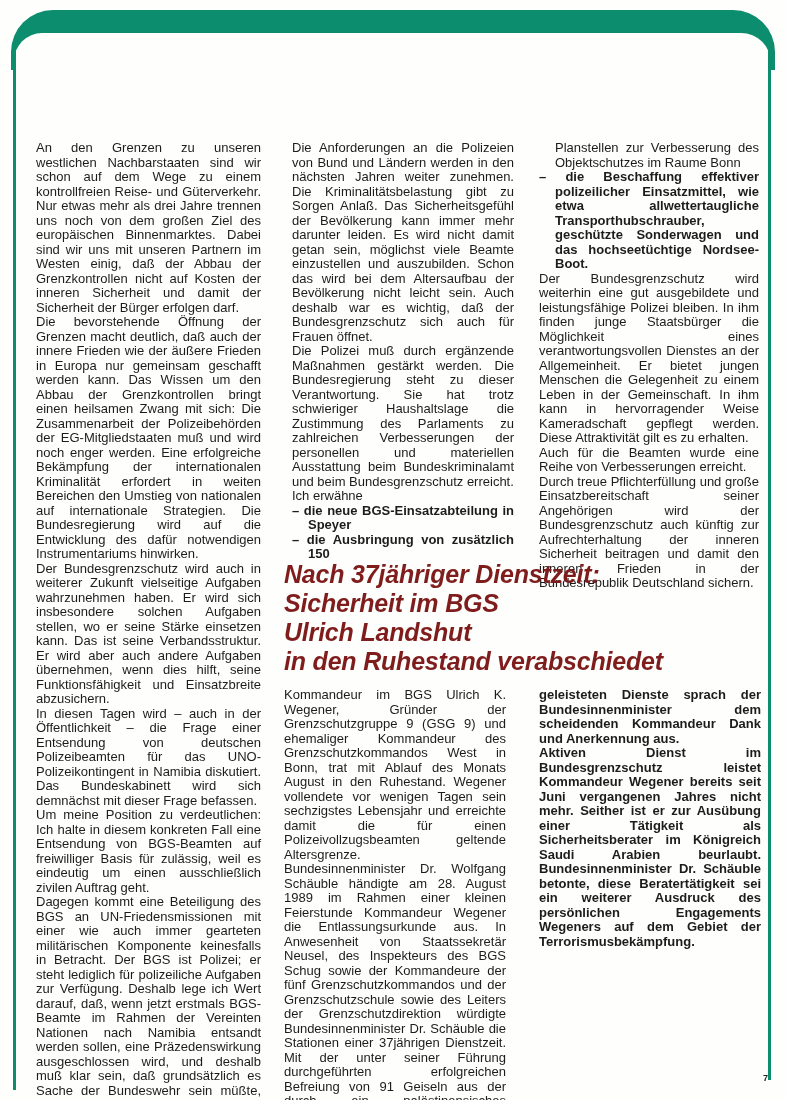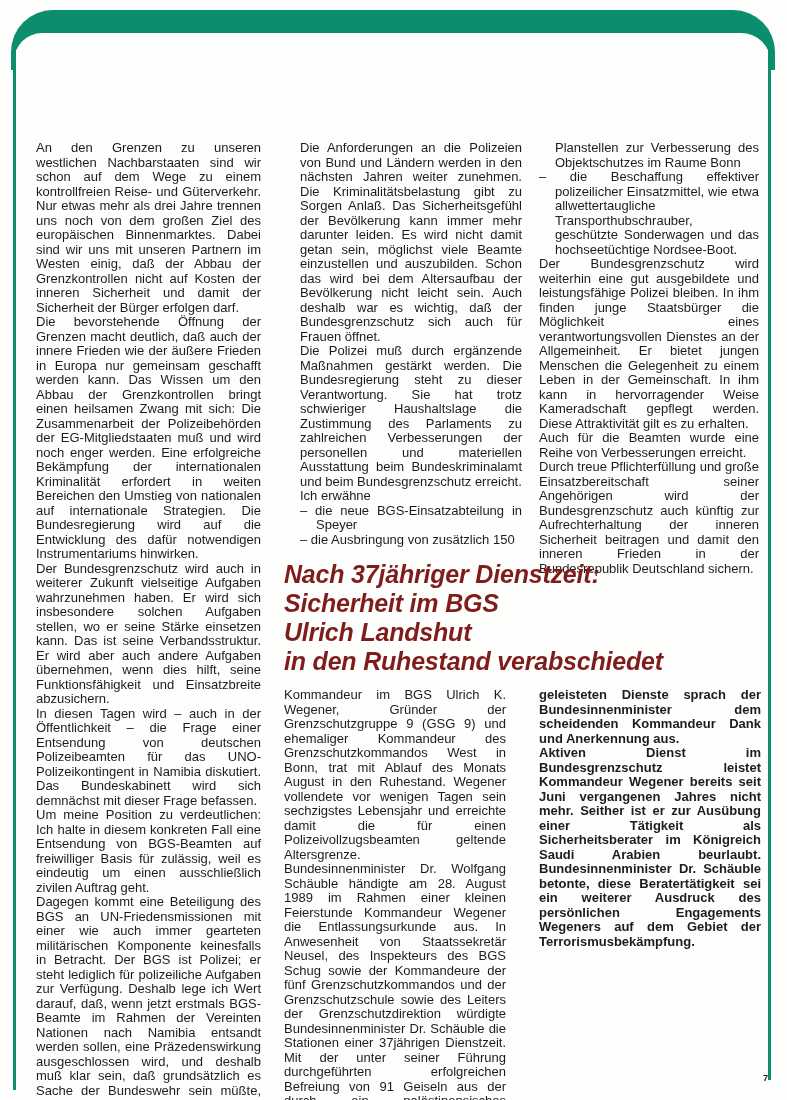--- a/index.html
+++ b/index.html
@@ -29,25 +29,25 @@
   }
   .col {
     position: absolute;
     font-size: 13px;
     line-height: 14.5px;
     text-align: justify;
     hyphens: manual;
   }
   .col p { margin: 0; }
   .col1 { left: 36px; top: 141px; width: 225px; }
-  .col2 { left: 300px; top: 141px; width: 222px; }
+  .col2 { left: 292px; top: 141px; width: 222px; }
   .col3 { left: 539px; top: 141px; width: 220px; }
   .col4 { left: 284px; top: 688px; width: 222px; }
   .col5 { left: 539px; top: 688px; width: 222px; font-weight: bold; }
-  .dash-item { padding-left: 16px; text-indent: -16px; }
+  .dash-item { padding-left: 16px; text-indent: -16px; font-weight: bold; }
   .cont { padding-left: 16px; }
   .headline {
     position: absolute; left: 284px; top: 560px; width: 470px;
     font-family: "Liberation Sans", sans-serif;
     font-weight: 700; font-style: italic;
     font-size: 25px; line-height: 29px;
     color: #7f1d1d;
     letter-spacing: -0.2px;
   }
   .headline div { white-space: nowrap; }

